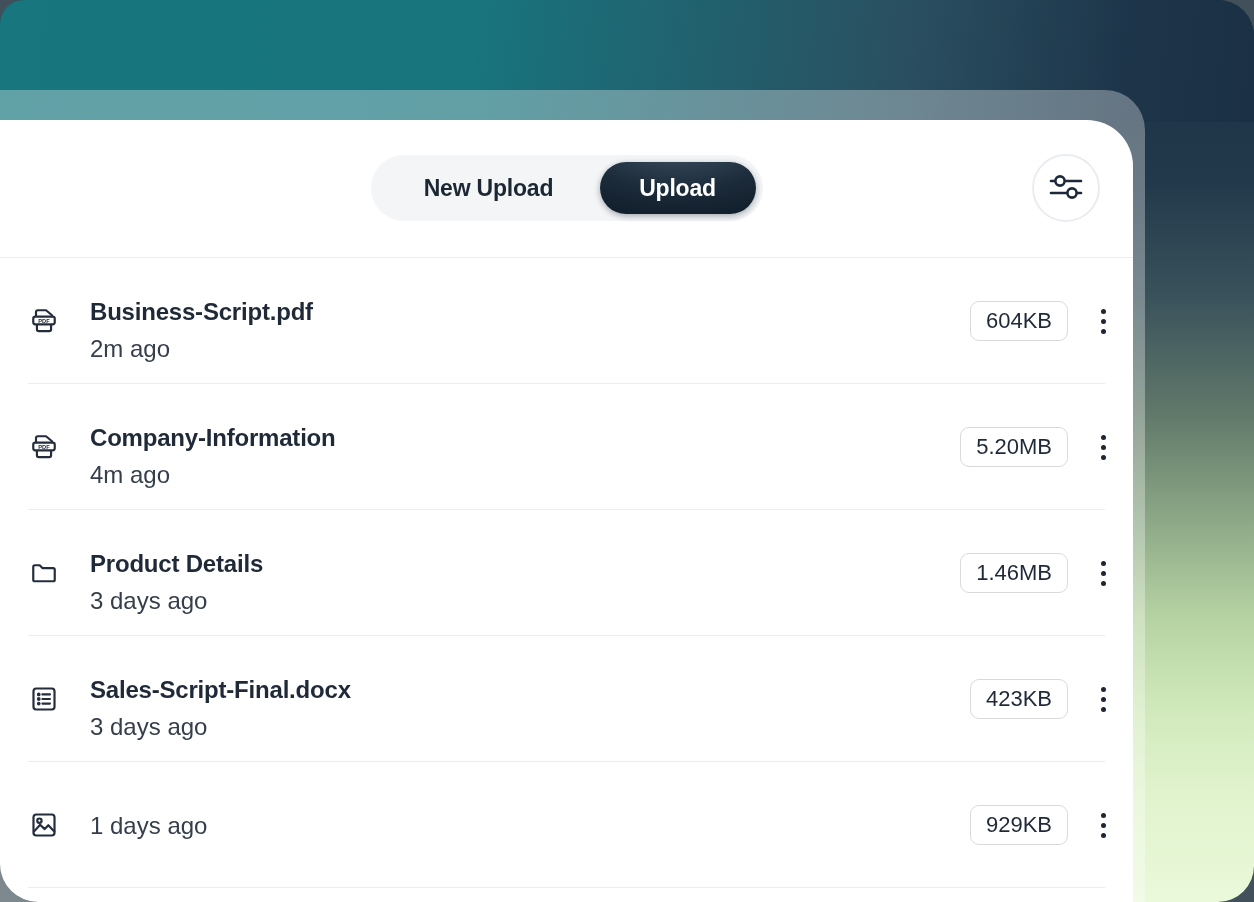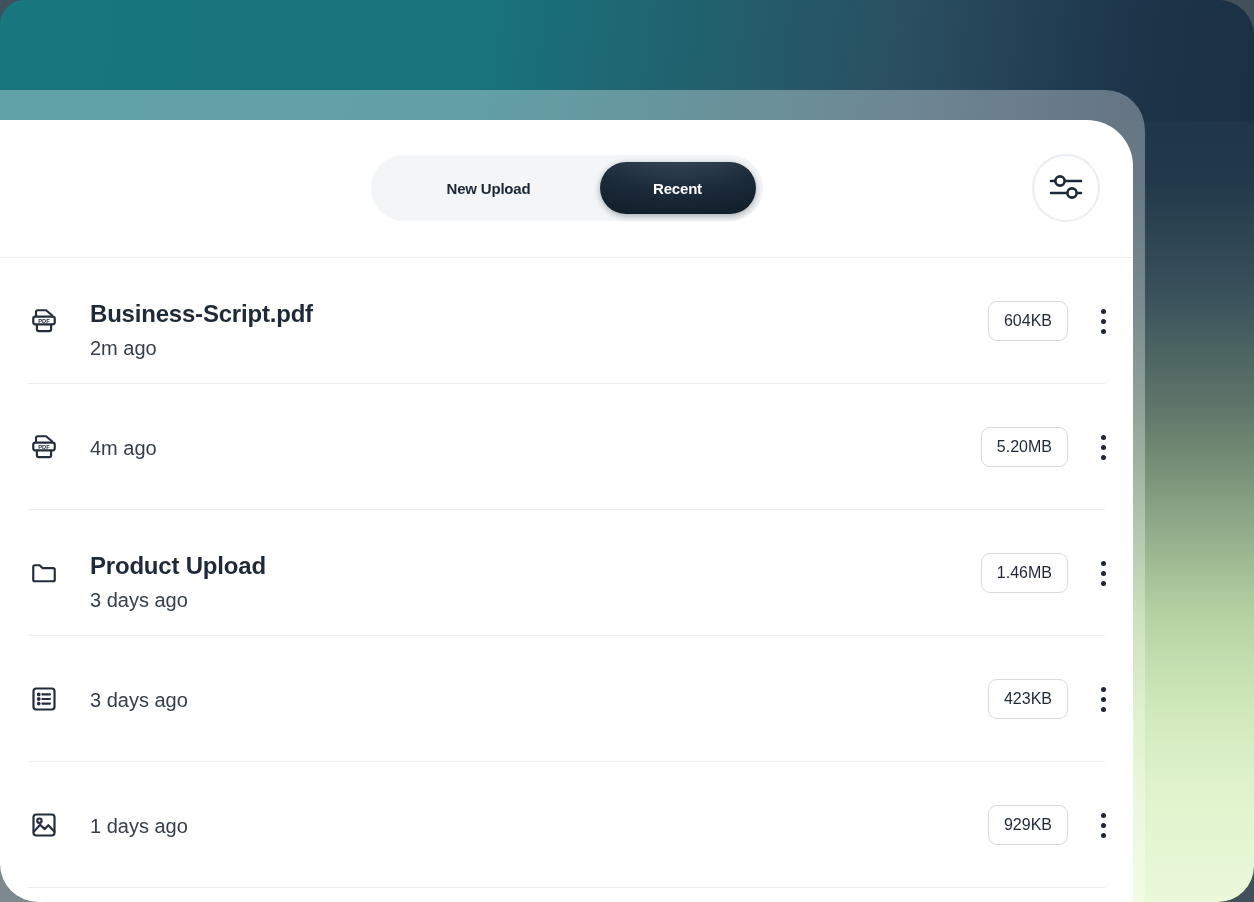--- a/index.html
+++ b/index.html
@@ -44,21 +44,21 @@
   
   .segmented {
     position:absolute; left:50%; transform:translateX(-50%);
     top:35px; width:392px; height:66px;
     background:#f3f5f7; border-radius:33px;
     display:flex; align-items:center; padding:0 7px;
     box-sizing:border-box;
   }
   .seg-btn {
     border:none; background:transparent; cursor:pointer;
-    font-family:inherit; font-size:15px; font-weight:600; color:#1b2733;
+    font-family:inherit; font-size:23px; font-weight:600; color:#1b2733;
     height:52px; display:flex; align-items:center; justify-content:center;
     border-radius:26px; letter-spacing:-0.2px;
   }
   .seg-btn.inactive { flex:1; }
   .seg-btn.active {
     width:156px; flex:0 0 auto; color:#ffffff;
     background:radial-gradient(120% 160% at 50% -35%, #3d5264 0%, #1c2b3a 55%, #0e1a27 100%);
     box-shadow:0 2px 6px rgba(12,22,34,0.35);
   }
 
@@ -83,26 +83,26 @@
     content:""; position:absolute; left:28px; right:28px; bottom:0;
     height:1.5px; background:#eaedf0;
   }
   .file-icon { flex:0 0 auto; width:34px; margin-right:28px; display:flex; align-items:center; }
   .file-icon svg { display:block; }
   .file-text { flex:1; min-width:0; padding-top:2px; }
   .file-title {
     font-size:24px; font-weight:600; color:#1f2937; letter-spacing:-0.2px;
     white-space:nowrap; overflow:hidden; margin-bottom:9px;margin-top:16px;
   }
-  .file-time { font-size:20px; font-weight:400; color:#353e4b; }
+  .file-time { font-size:24px; font-weight:400; color:#353e4b; }
   .size-badge {
     flex:0 0 auto; height:38px; padding:0 15px;
     border:1.5px solid #d7dbe0; border-radius:9px; background:#ffffff;
     display:flex; align-items:center;
-    font-size:16px; font-weight:500; color:#1f2937;
+    font-size:22px; font-weight:500; color:#1f2937;
   }
   .kebab {
     flex:0 0 auto; width:12px; margin-left:29px;
     display:flex; flex-direction:column; align-items:center; gap:5px;
     background:none; border:none; cursor:pointer; padding:6px 0;
   }
   .kebab i { width:5px; height:5px; border-radius:50%; background:#1d2636; }
 </style>
 </head>
 <body>
@@ -112,21 +112,21 @@
   <div class="backdrop">
     <div class="top-band"></div>
   </div>
   <div class="sheet"></div>
 
   <div class="card">
 
     <div class="card-header">
       <div class="segmented">
         <button class="seg-btn inactive">New Upload</button>
-        <button class="seg-btn active">Recent</button>
+        <button class="seg-btn active">Upload</button>
       </div>
       <button class="filter-btn">
         <span>
           <svg width="40" height="36" viewBox="0 0 40 36" fill="none">
             <line x1="5" y1="12" x2="35" y2="12" stroke="#1d2939" stroke-width="2.6" stroke-linecap="round"></line>
             <circle cx="14" cy="12" r="4.6" fill="#ffffff" stroke="#1d2939" stroke-width="2.6"></circle>
             <line x1="5" y1="24" x2="35" y2="24" stroke="#1d2939" stroke-width="2.6" stroke-linecap="round"></line>
             <circle cx="26" cy="24" r="4.6" fill="#ffffff" stroke="#1d2939" stroke-width="2.6"></circle>
           </svg>
         </span>
@@ -159,38 +159,39 @@
       <div class="row">
         <span class="file-icon">
           <svg width="32" height="32" viewBox="0 0 28 28" fill="none" stroke="#232d3c" stroke-width="1.9" stroke-linecap="round" stroke-linejoin="round">
             <path d="M7 9.5 V6.2 Q7 4.6 8.6 4.6 H15.8 L21 9 V9.5"></path>
             <path d="M7.8 17.8 V21.2 Q7.8 22.8 9.4 22.8 H18.6 Q20.2 22.8 20.2 21.2 V17.8"></path>
             <rect x="4.6" y="10.2" width="18.8" height="6.8" rx="1.8"></rect>
             <text x="14" y="15.4" font-size="5" font-weight="bold" font-family="Liberation Sans, sans-serif" text-anchor="middle" fill="#232d3c" stroke="none">PDF</text>
           </svg>
         </span>
         <span class="file-text">
+          <div class="file-title">Company-Information</div>
           <div class="file-time">4m ago</div>
         </span>
         <span class="size-badge">5.20MB</span>
         <button class="kebab">
             <i></i>
             <i></i>
             <i></i>
           </button>
       </div>
 
       <div class="row">
         <span class="file-icon">
           <svg width="32" height="32" viewBox="0 0 28 28" fill="none" stroke="#232d3c" stroke-width="1.9" stroke-linecap="round" stroke-linejoin="round">
             <path d="M4.6 19.8 V8.6 Q4.6 7.2 6 7.2 H10.2 L12.8 9.8 H22 Q23.4 9.8 23.4 11.2 V19.8 Q23.4 21.2 22 21.2 H6 Q4.6 21.2 4.6 19.8 Z"></path>
           </svg>
         </span>
         <span class="file-text">
-          <div class="file-title">Product Upload</div>
+          <div class="file-title">Product Details</div>
           <div class="file-time">3 days ago</div>
         </span>
         <span class="size-badge">1.46MB</span>
         <button class="kebab">
             <i></i>
             <i></i>
             <i></i>
           </button>
       </div>
 
@@ -200,20 +201,21 @@
             <rect x="4.8" y="4.8" width="18.4" height="18.4" rx="2.4"></rect>
             <circle cx="9.4" cy="10" r="0.7" fill="#232d3c"></circle>
             <line x1="12.6" y1="10" x2="19.2" y2="10"></line>
             <circle cx="9.4" cy="14" r="0.7" fill="#232d3c"></circle>
             <line x1="12.6" y1="14" x2="19.2" y2="14"></line>
             <circle cx="9.4" cy="18" r="0.7" fill="#232d3c"></circle>
             <line x1="12.6" y1="18" x2="19.2" y2="18"></line>
           </svg>
         </span>
         <span class="file-text">
+          <div class="file-title">Sales-Script-Final.docx</div>
           <div class="file-time">3 days ago</div>
         </span>
         <span class="size-badge">423KB</span>
         <button class="kebab">
             <i></i>
             <i></i>
             <i></i>
           </button>
       </div>
 

